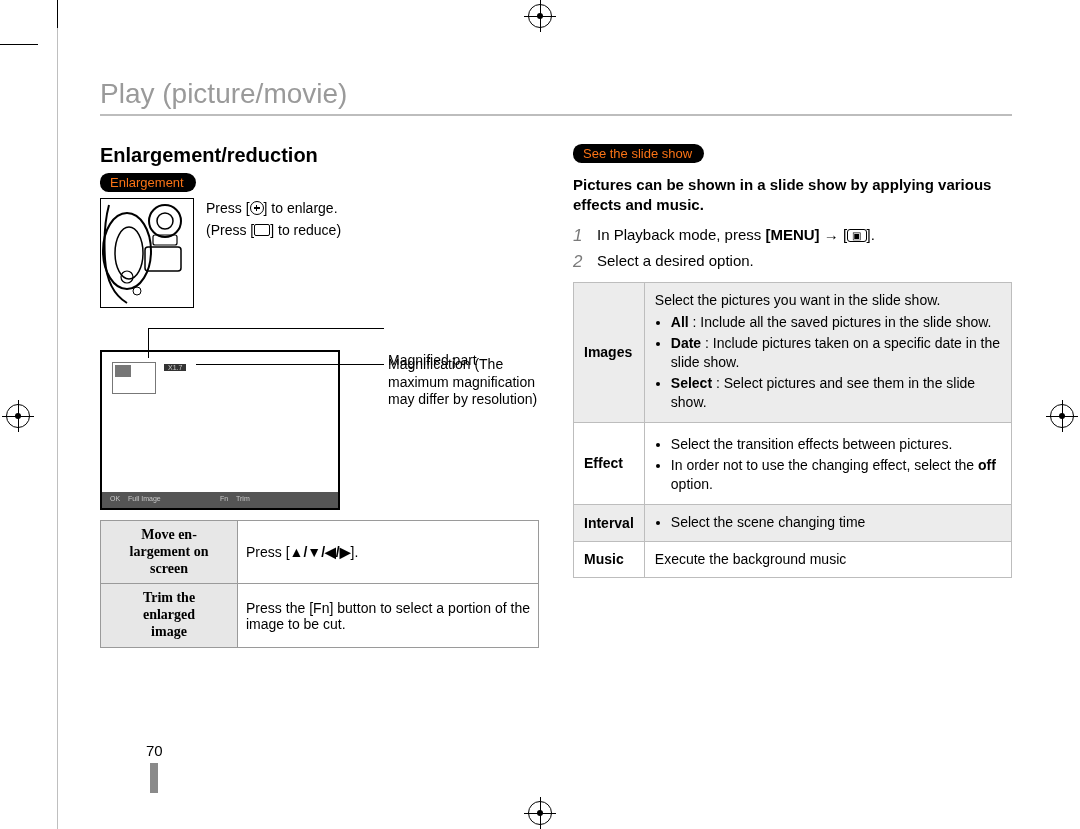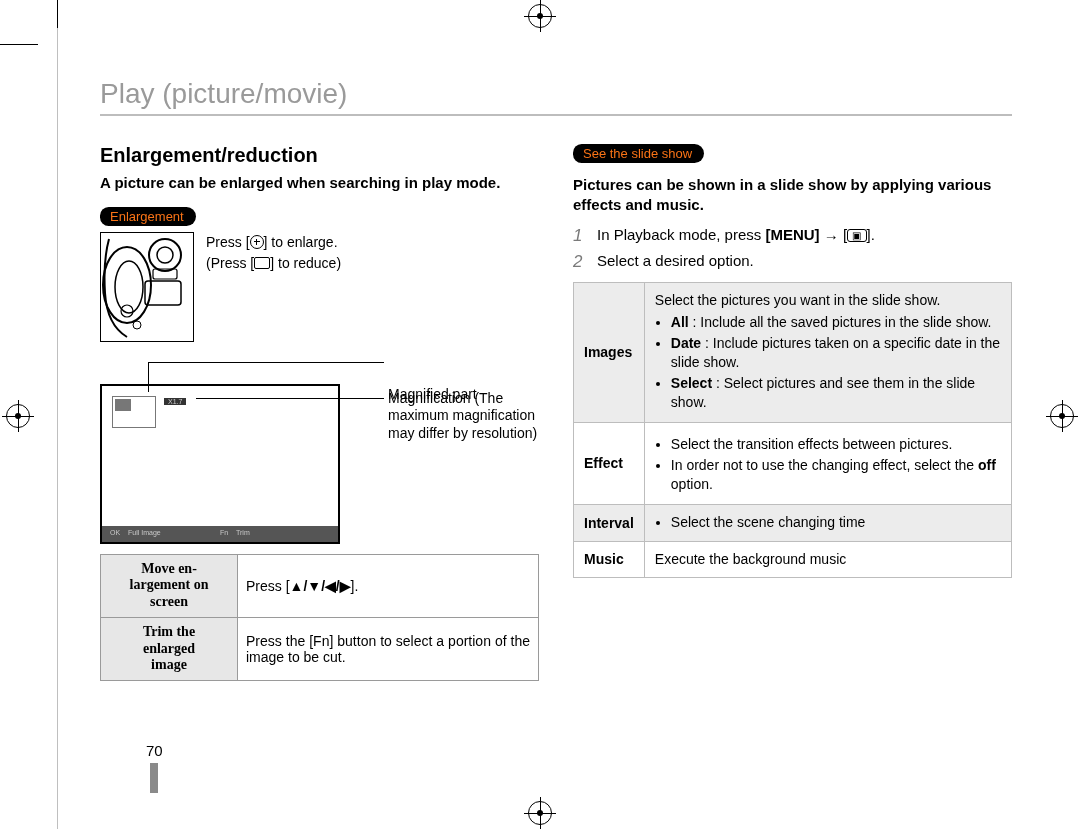--- a/index.html
+++ b/index.html
@@ -222,21 +222,20 @@
 
   <div class="cropmark cm-v" style="left:57px; top:0; height:829px; opacity:.25"></div>
 
   <div class="content-area">
     <h1 class="page-title">Play (picture/movie)</h1>
 
     <div class="cols">
 
       <div class="col">
         <h2 class="sub-title">Enlargement/reduction</h2>
-        <p class="intro">A picture can be enlarged when searching in play mode.</p>
 
         <span class="pill">Enlargement</span>
 
         <div class="camera-row">
           <div class="camera-drawing">
             <svg viewBox="0 0 92 108">
               <circle cx="64" cy="22" r="16" fill="none" stroke="#000" stroke-width="2"></circle>
               <circle cx="64" cy="22" r="8" fill="none" stroke="#000" stroke-width="1.5"></circle>
               <path d="M8,6 Q2,28 4,60 Q6,92 26,104" fill="none" stroke="#000" stroke-width="2"></path>
               <ellipse cx="26" cy="52" rx="24" ry="38" fill="none" stroke="#000" stroke-width="2"></ellipse>

